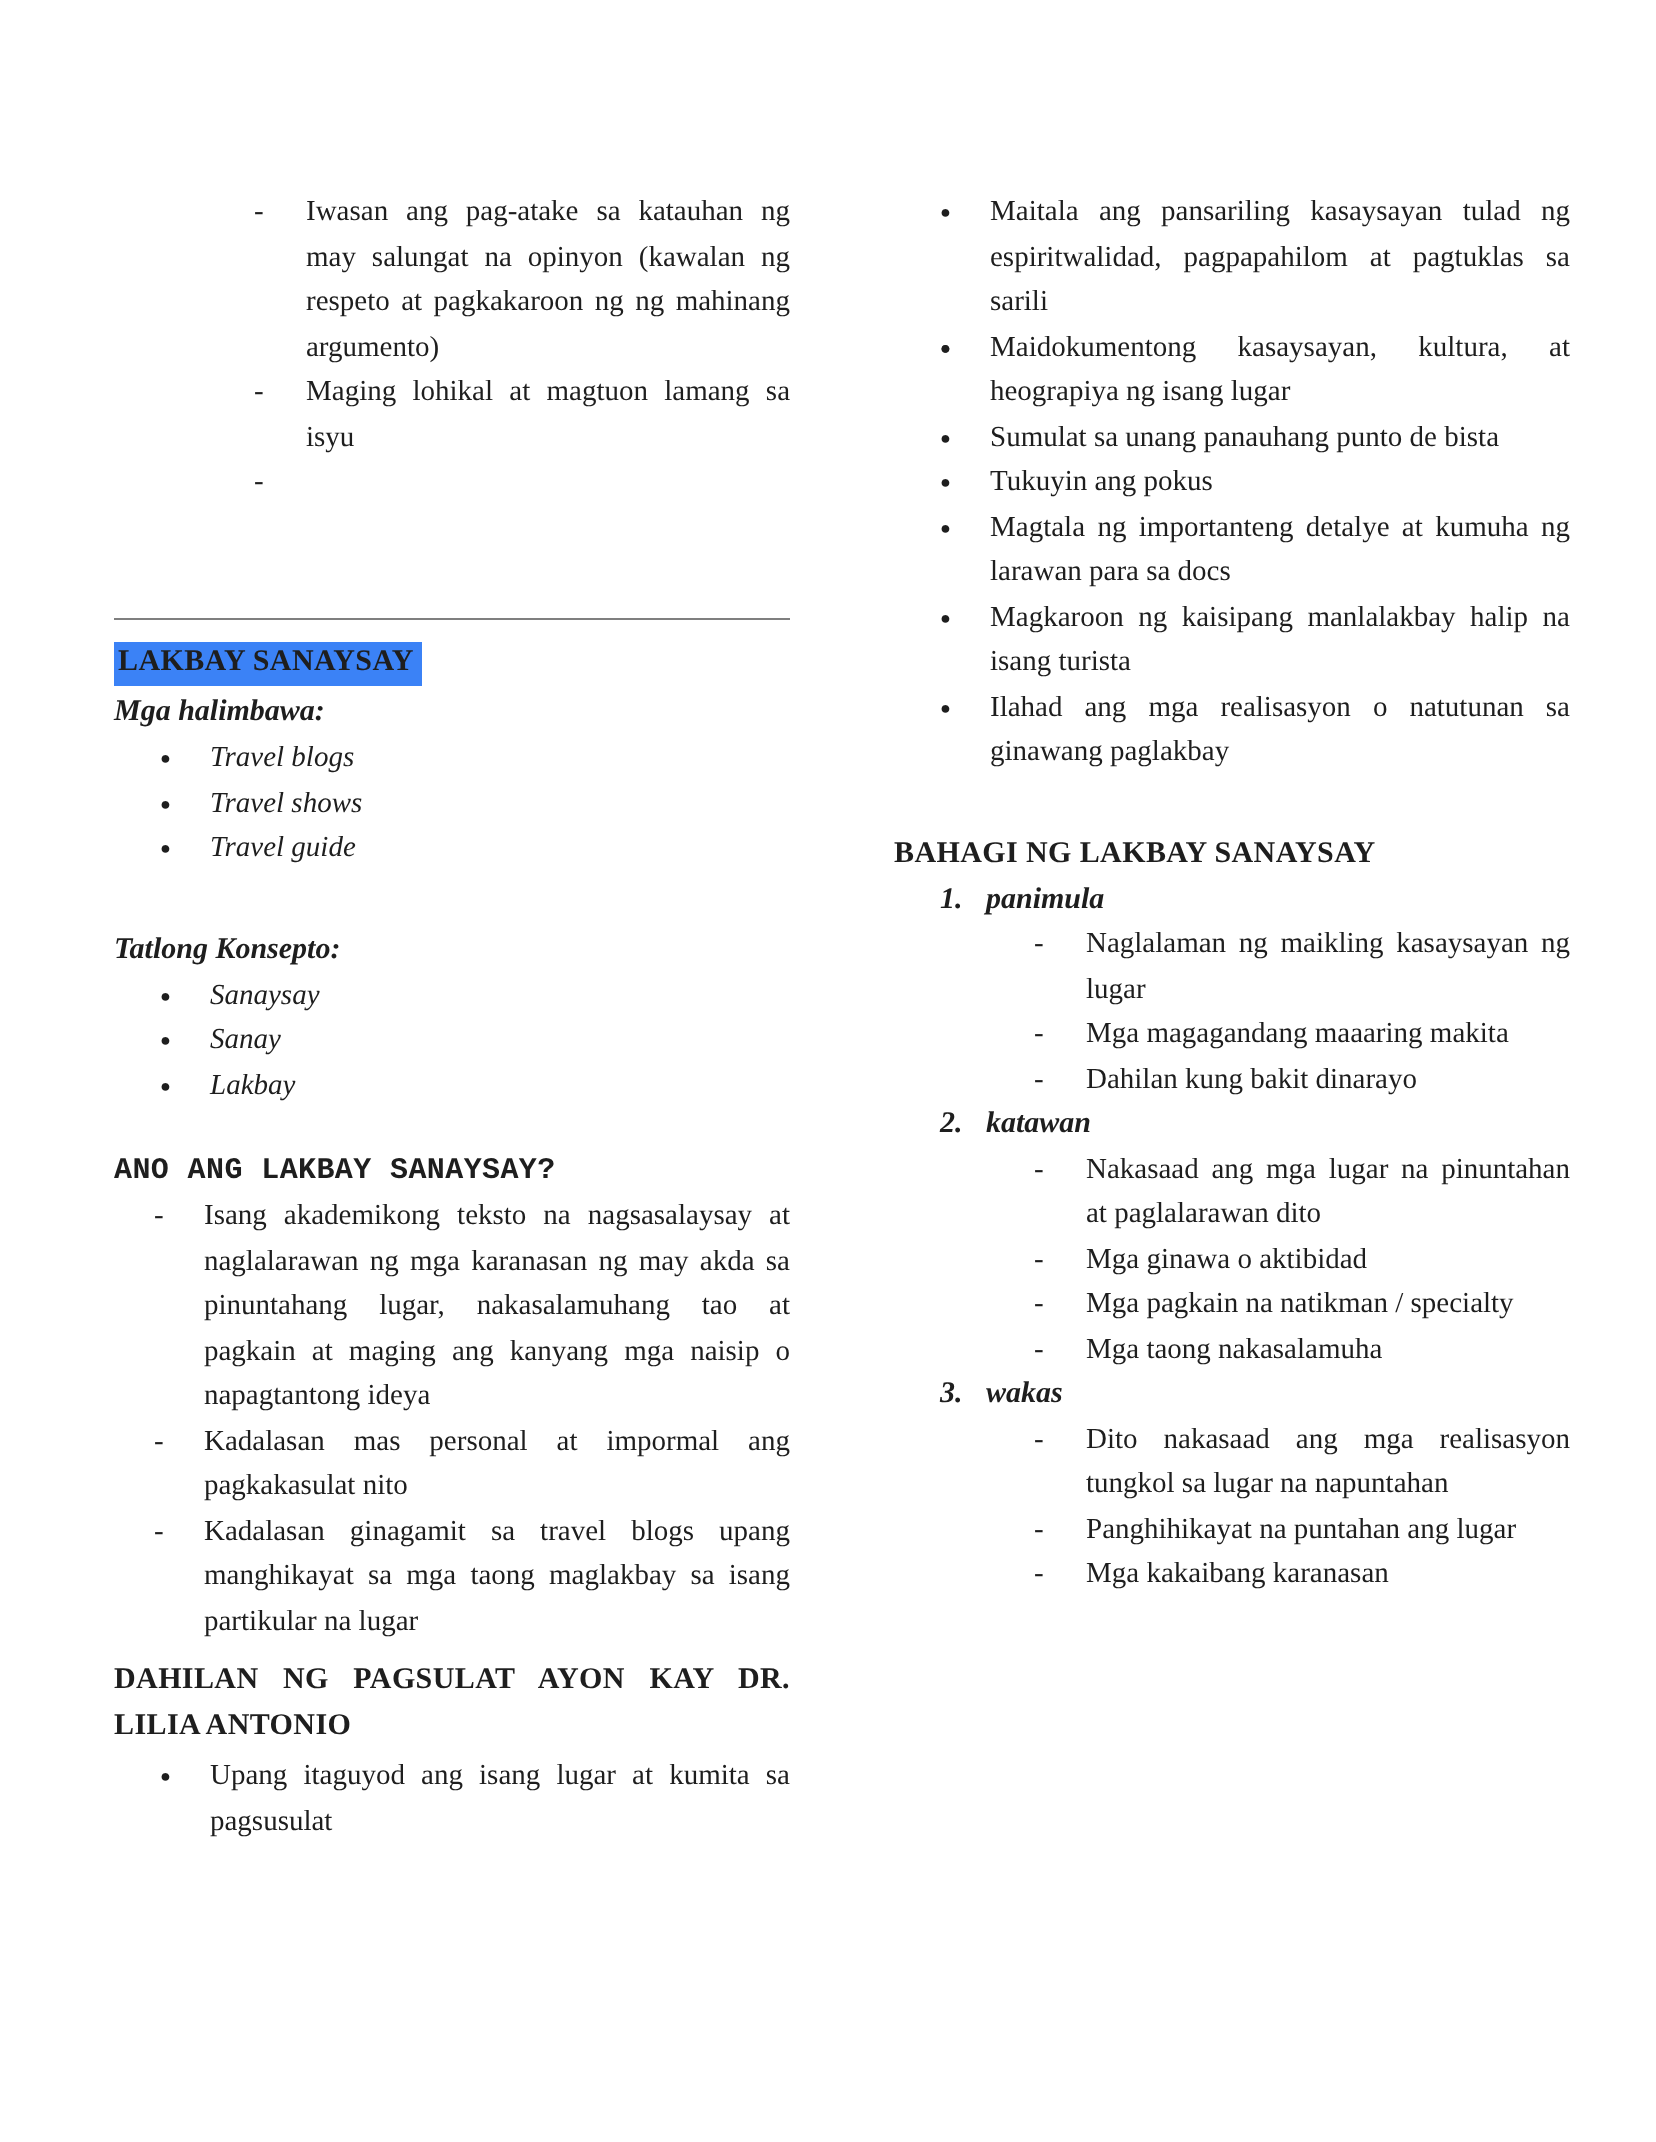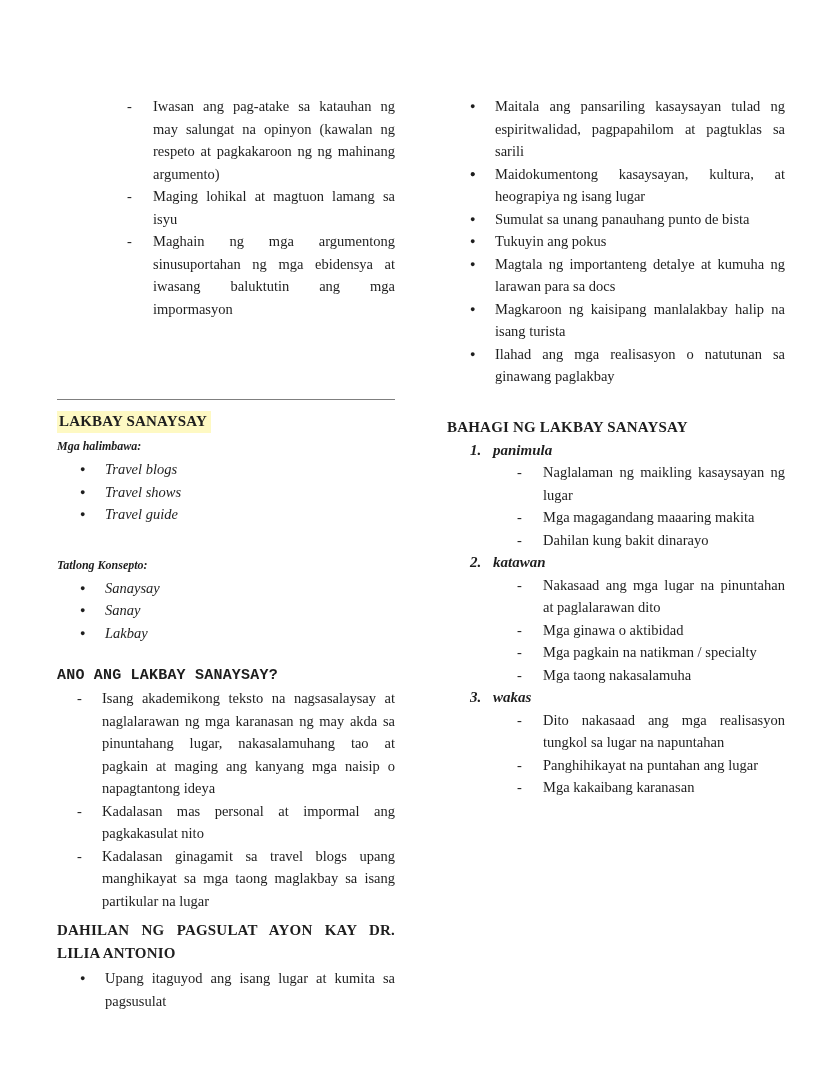--- a/index.html
+++ b/index.html
@@ -35,21 +35,21 @@
   }
 
   .justify { text-align: justify; }
   .italic { font-style: italic; }
 
   .heading {
     font-weight: bold; font-size: 15px; line-height: 23px;
     margin: 0; letter-spacing: 0.2px;
   }
   .sub-heading {
-    font-weight: bold; font-style: italic; font-size: 12px;
+    font-weight: bold; font-style: italic; font-size: 15px;
     line-height: 23px; margin: 0;
   }
   .divider {
     border: none; border-top: 1.2px solid #7f7f7f;
     margin: 0; width: 100%;
   }
   .highlight {
     display: inline-block;
     padding: 1px 4px 2px 2px;
     font-weight: bold; font-size: 15px; line-height: 19px;
@@ -84,27 +84,26 @@
       <li>
         <span class="marker">-</span>
         <span>Iwasan ang pag-atake sa katauhan ng may salungat na opinyon (kawalan ng respeto at pagkakaroon ng ng mahinang argumento)</span>
       </li>
       <li>
         <span class="marker">-</span>
         <span>Maging lohikal at magtuon lamang sa isyu</span>
       </li>
       <li>
         <span class="marker">-</span>
-        <span>Maghain ng mga argumentong sinusuportahan ng mga ebidensya at iwasang baluktutin ang mga impormasyon</span>
       </li>
     </ul>
 
     <hr class="divider mt-divider">
 
-    <h2 class="heading mt-title" style="margin-bottom:0;"><span class="highlight" style="background:#fef9c3;">LAKBAY SANAYSAY</span></h2>
+    <h2 class="heading mt-title" style="margin-bottom:0;"><span class="highlight" style="background:#3b82f6;">LAKBAY SANAYSAY</span></h2>
 
     <h3 class="sub-heading mt-small">Mga halimbawa:</h3>
 
     <ul class="bullets italic">
       <li>
         <span class="marker">●</span>
         <span>Travel blogs</span>
       </li>
       <li>
         <span class="marker">●</span>

